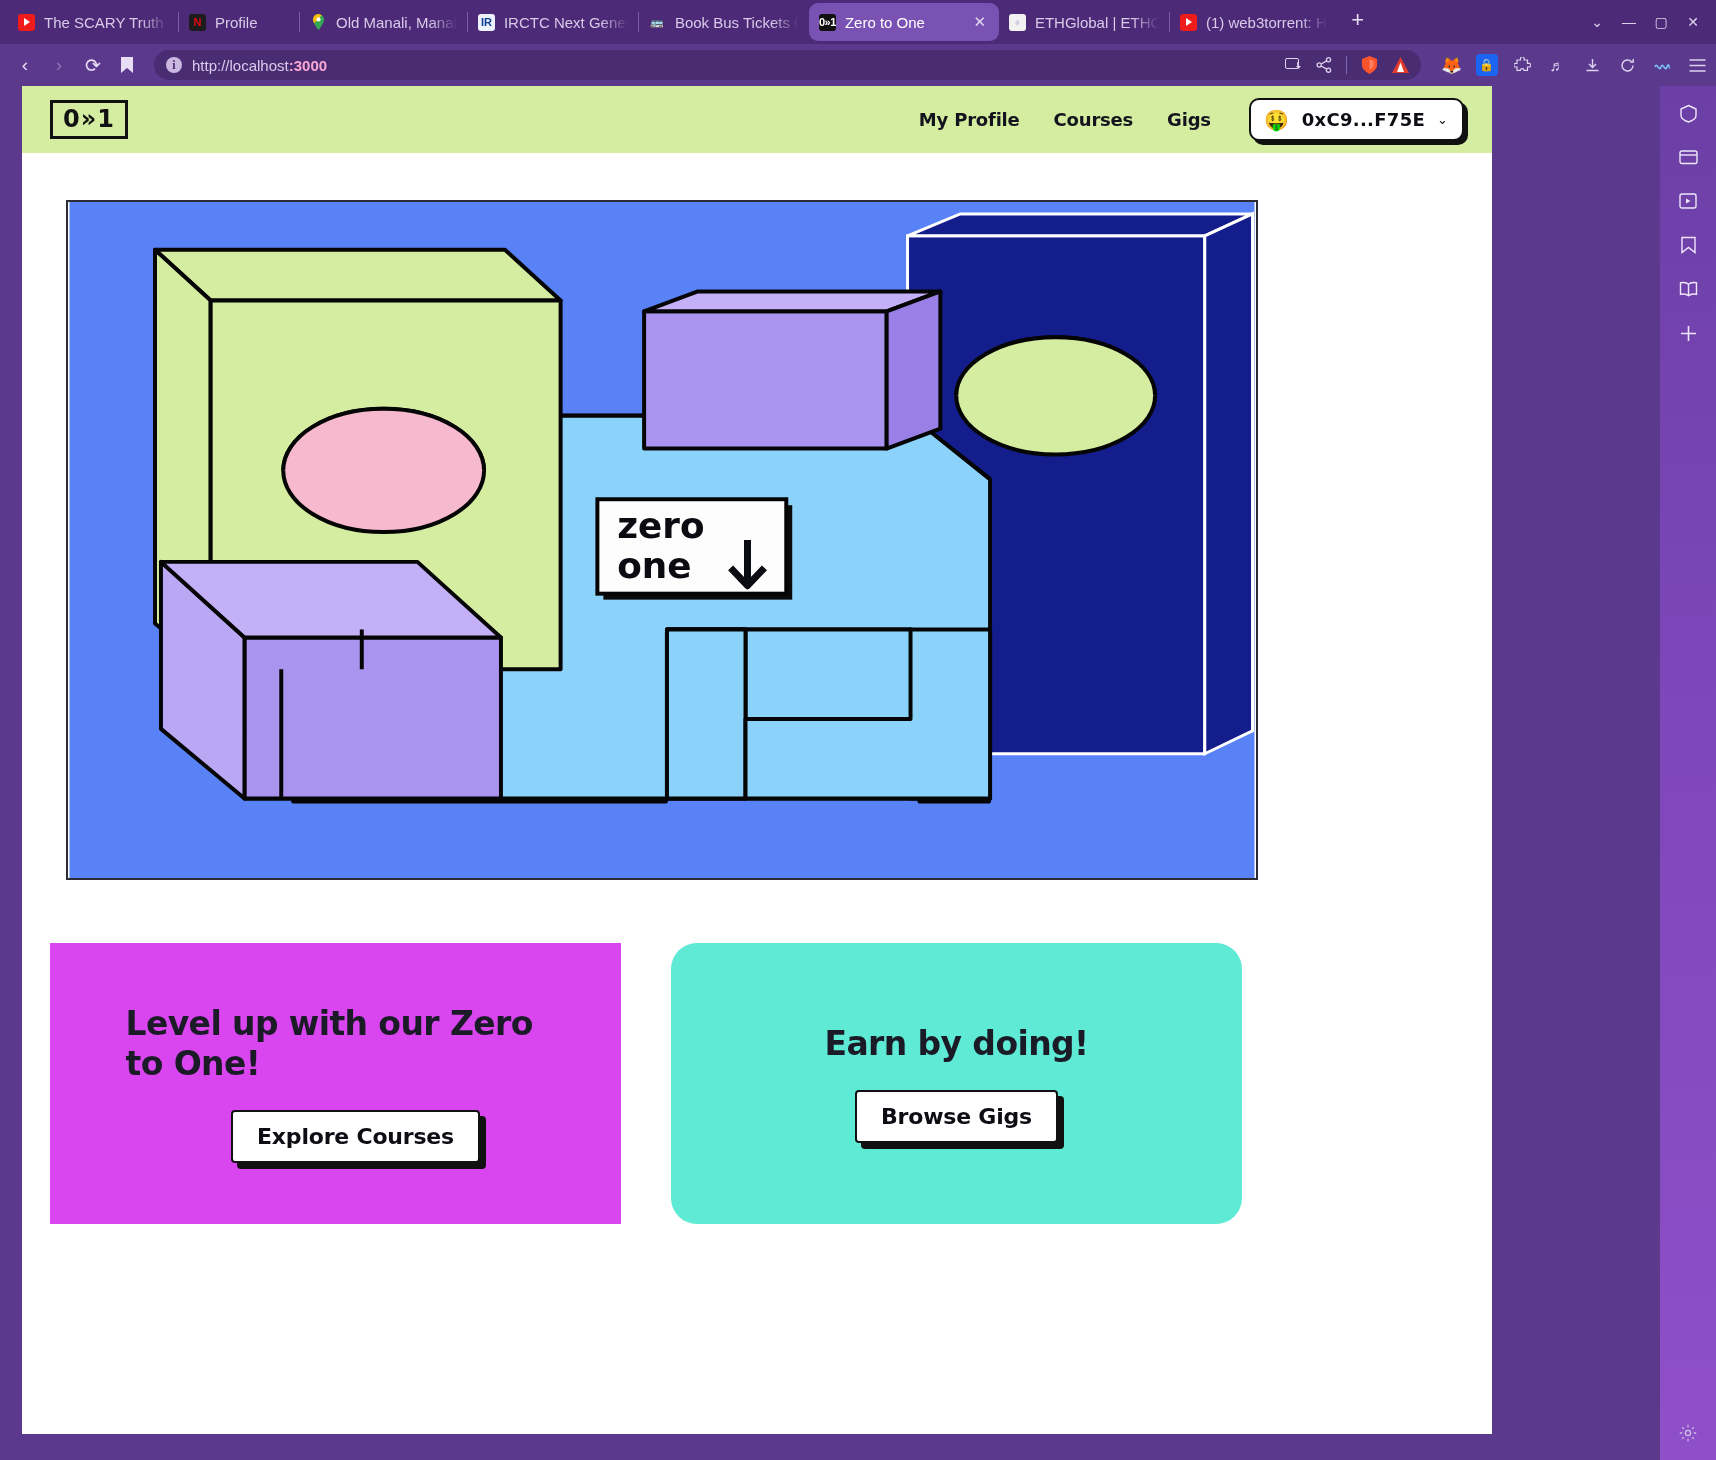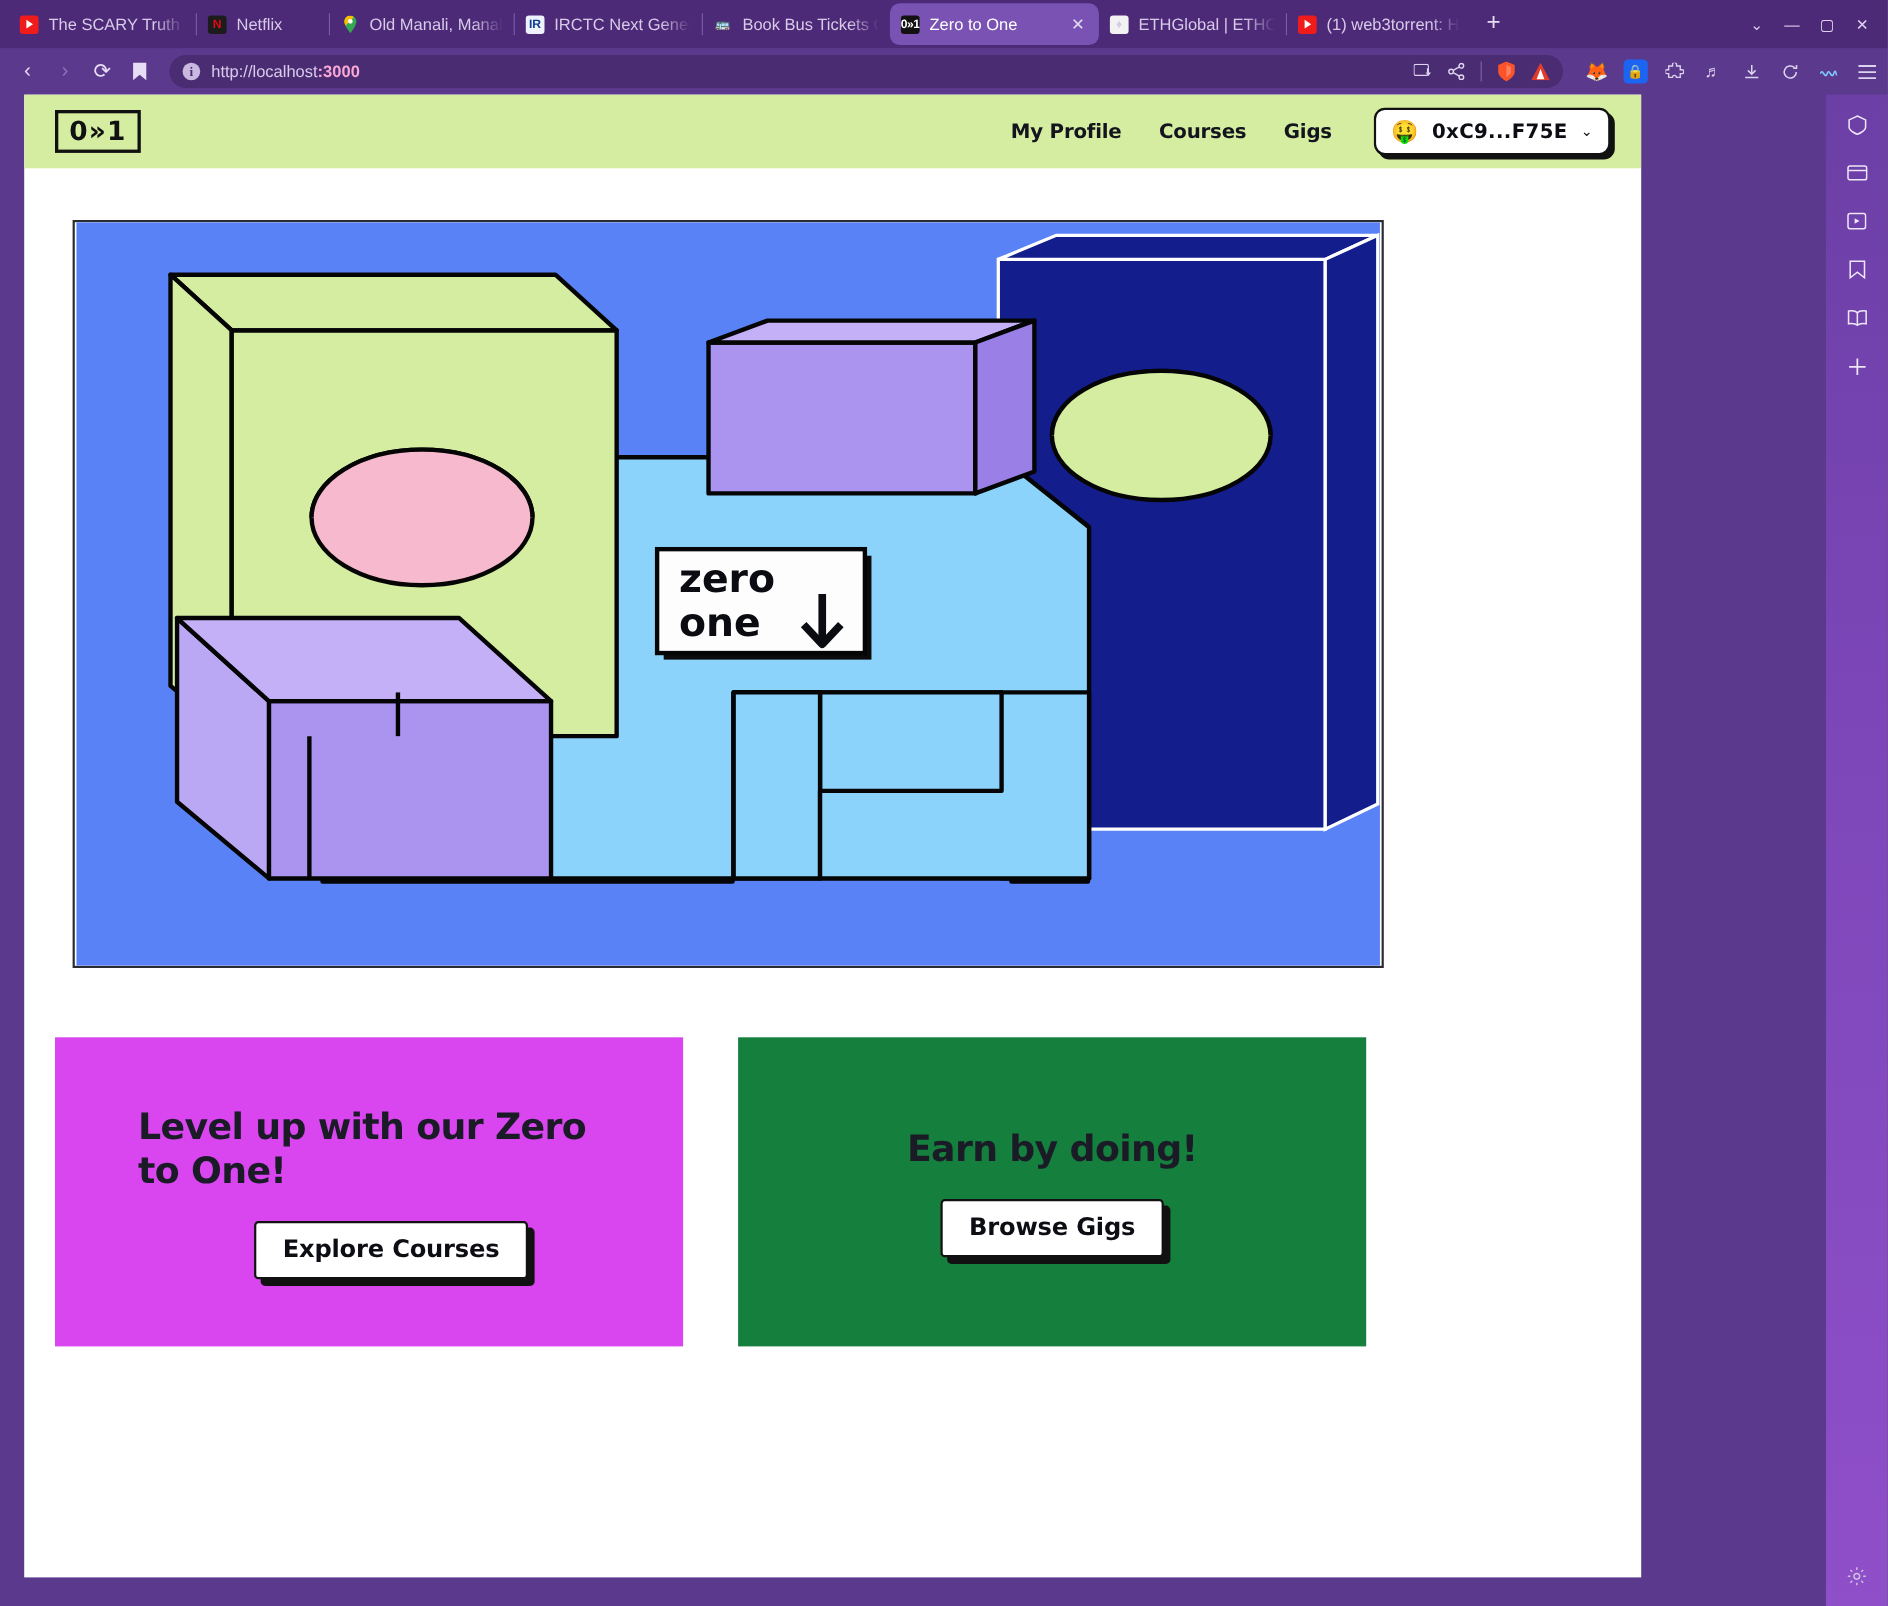--- a/index.html
+++ b/index.html
@@ -164,21 +164,21 @@
   .hero-wrap { padding:47px 28px 0 44px; }
   .hero { width:1192px; height:680px; border:2px solid #2b2b33; display:block; }
 
   
   .cards { display:flex; gap:50px; padding:63px 28px 0 28px; }
   .card {
     width:571px; height:281px; display:flex; flex-direction:column;
     align-items:center; justify-content:center; gap:28px;
   }
   .card-purple { background:#d946ef; }
-  .card-teal   { background:#15803d; }
+  .card-teal   { background:#5eead4;border-radius:26px; }
   .card-title {
     font-family:"DejaVu Sans", sans-serif; font-weight:bold; font-size:33px;
     color:#1b1b28; line-height:1.22; letter-spacing:-0.6px; width:420px;
   }
   .card-title.center { text-align:center; width:auto; }
   .cta {
     background:#fff; border:2.5px solid #111; border-radius:4px;
     padding:12px 24px; box-shadow:6px 6px 0 #111;
     font-family:"DejaVu Sans", sans-serif; font-weight:bold; font-size:22px;
     color:#0d0d14; letter-spacing:-0.2px;
@@ -198,21 +198,21 @@
     <div class="tabstrip">
 
       <div class="tab">
         <span class="favicon fav-yt"></span>
         <span class="tab-label">The SCARY Truth A</span>
       </div>
       <div class="tab-sep"></div>
 
       <div class="tab">
         <span class="favicon fav-netflix">N</span>
-        <span class="tab-label">Netflix</span>
+        <span class="tab-label">Profile</span>
       </div>
       <div class="tab-sep"></div>
 
       <div class="tab">
         <span class="favicon fav-maps">
           <svg width="15" height="16" viewBox="0 0 15 16">
               <path d="M7.5 0C4.46 0 2 2.46 2 5.5 2 9.6 7.5 16 7.5 16S13 9.6 13 5.5C13 2.46 10.54 0 7.5 0z" fill="#34a853"></path>
               <path d="M7.5 0C4.46 0 2 2.46 2 5.5c0 1.2.47 2.5 1.2 3.8L10.6 1.6A5.46 5.46 0 0 0 7.5 0z" fill="#fbbc04"></path>
               <circle cx="7.5" cy="5.4" r="2.1" fill="#fff"></circle>
             </svg>

